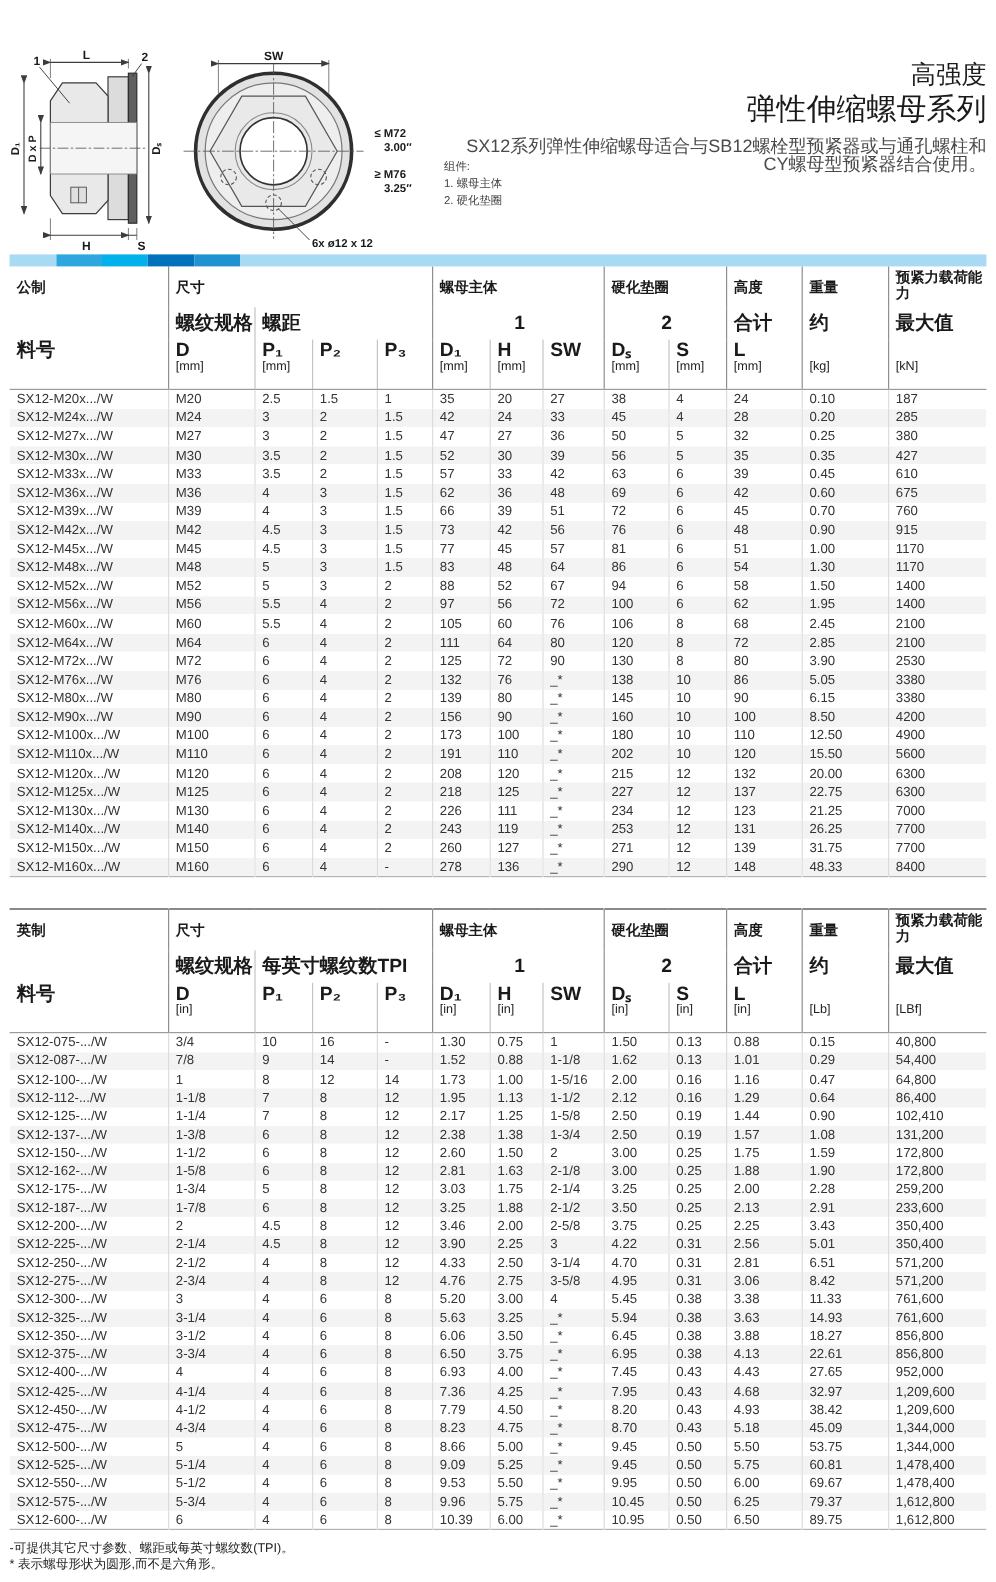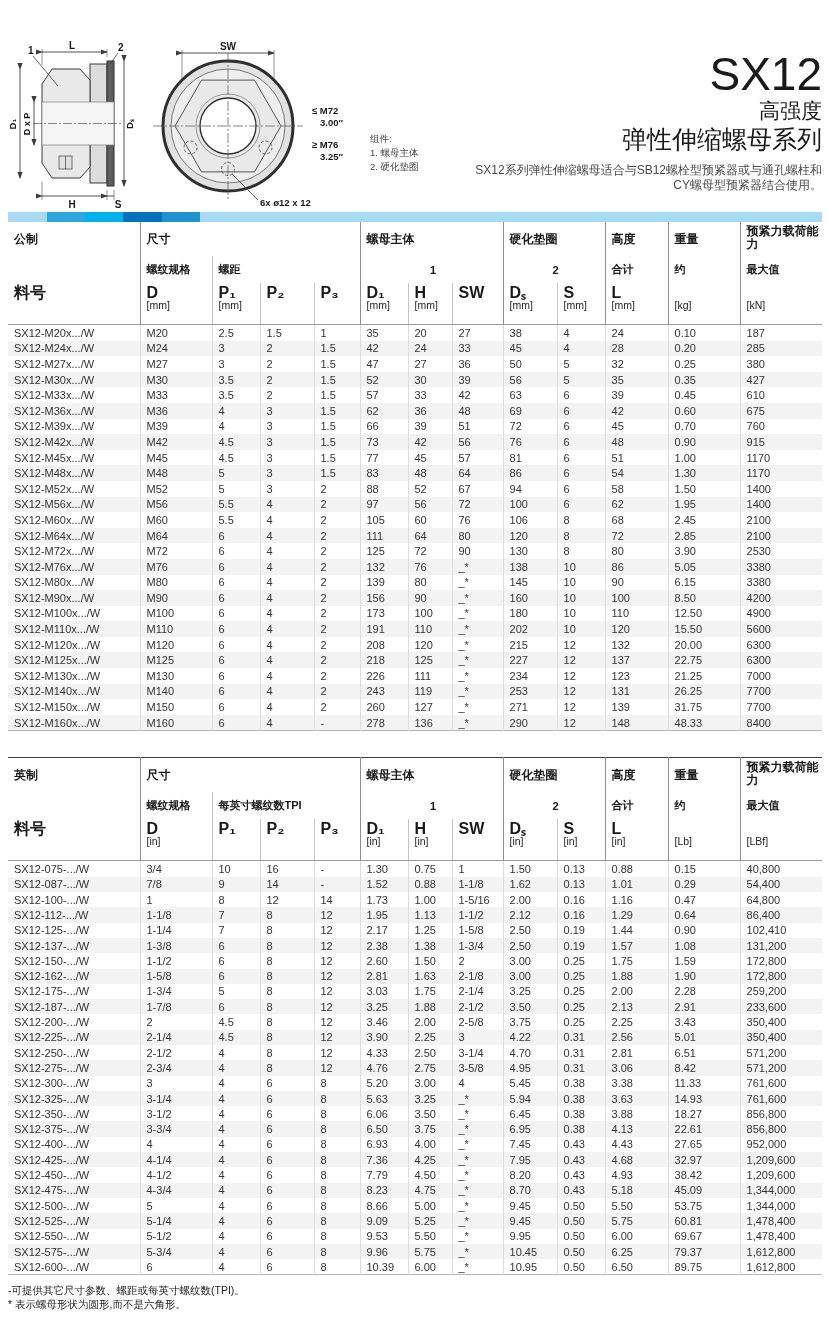--- a/index.html
+++ b/index.html
@@ -3,28 +3,28 @@
 <meta charset="utf-8">
 <style>
   html,body{margin:0;padding:0;background:#fff;}
   body{width:830px;font-family:"Liberation Sans",sans-serif;color:#1a1a1a;}
   .top{position:relative;height:212px;}
   .drawing{position:absolute;left:6px;top:40px;}
   .title-block{position:absolute;top:50px;right:8px;text-align:right;}
   .t-main{font-size:46px;line-height:48px;font-weight:normal;}
   .t-sub1{font-size:21px;line-height:26px;margin-top:0;}
   .t-sub2{font-size:25px;line-height:30px;}
-  .t-desc{font-size:12px;line-height:15px;color:#4a4a4a;margin-top:9px;}
+  .t-desc{font-size:15px;line-height:15px;color:#4a4a4a;margin-top:9px;}
   .accent{display:flex;height:10px;margin:0 8px;}
   .accent div{height:10px;}
   table{border-collapse:collapse;table-layout:fixed;width:814px;margin:0 8px;border-bottom:1px solid #b5b5b5;}
   th,td{padding:0 3px 0 6px;text-align:left;font-weight:normal;overflow:hidden;white-space:nowrap;}
   .h1 th{font-size:12px;font-weight:bold;height:31px;vertical-align:middle;}
   .h1 .preload{white-space:normal;line-height:13px;padding-top:3px;vertical-align:top;}
-  .h2 th{font-size:11px;font-weight:bold;height:27px;vertical-align:middle;}
+  .h2 th{font-size:16px;font-weight:bold;height:27px;vertical-align:middle;}
   .h3 th{height:38px;vertical-align:top;padding-top:3px;border-bottom:1px solid #9a9a9a;}
   .cl{font-size:16px;font-weight:bold;line-height:13px;height:13px;}
   .cu{font-size:10.5px;font-weight:normal;line-height:13px;color:#222;}
   .gs{border-left:1px solid #8f8f8f;}
   .ss{border-left:1px solid #c4c4c4;}
   .num{text-align:center;}
   tbody td{font-size:11px;color:#333;border-left:1px solid #dcdcdc;}
   tbody td:first-child{border-left:none;}
   tbody tr:nth-child(even){background:#f3f3f3;}
   .metric tbody td{height:15.6px;}
@@ -99,21 +99,20 @@
       <text x="314" y="120" font-size="9.5" font-weight="bold" fill="#1a1a1a">3.25″</text>
     </g>
     <g>
       <text x="364" y="102" font-size="9.5" fill="#444">组件:</text>
       <text x="364" y="116" font-size="9.5" fill="#444">1. 螺母主体</text>
       <text x="364" y="130" font-size="9.5" fill="#444">2. 硬化垫圈</text>
     </g>
   </svg>
 
   <div class="title-block">
-    <div class="t-main">SX12</div>
     <div class="t-sub1">高强度</div>
     <div class="t-sub2">弹性伸缩螺母系列</div>
     <div class="t-desc">
       <div>SX12系列弹性伸缩螺母适合与SB12螺栓型预紧器或与通孔螺柱和</div>
       <div>CY螺母型预紧器结合使用。</div>
     </div>
   </div>
 </div>
 
 <div class="accent">

